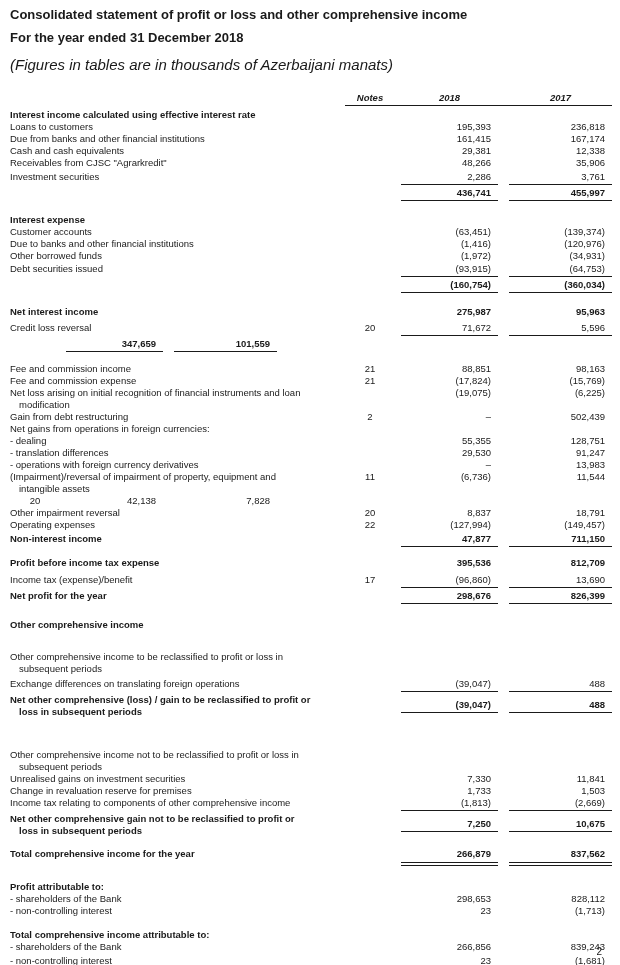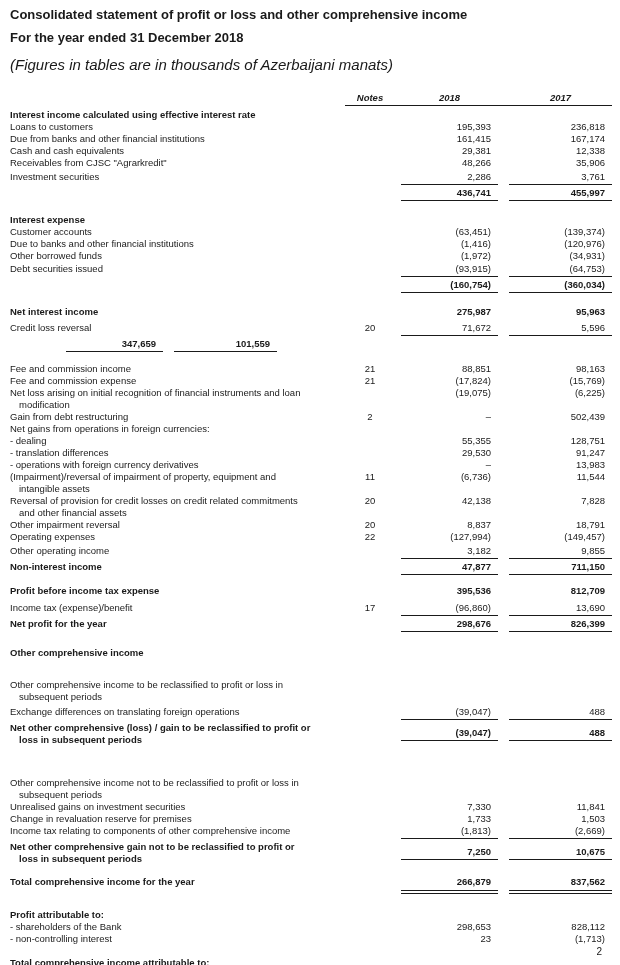--- a/index.html
+++ b/index.html
@@ -252,24 +252,20 @@
         <div class="row">
           <div class="c-label">
             <div>(Impairment)/reversal of impairment of property, equipment and</div>
             <div class="lbl2">intangible assets</div>
           </div>
           <div class="c-notes">11</div>
           <div class="c-v1">(6,736)</div>
           <div class="c-v2">11,544</div>
         </div>
         <div class="row">
-          <div class="c-label">
-            <div>Reversal of provision for credit losses on credit related commitments</div>
-            <div class="lbl2">and other financial assets</div>
-          </div>
           <div class="c-notes">20</div>
           <div class="c-v1">42,138</div>
           <div class="c-v2">7,828</div>
         </div>
         <div class="row">
           <div class="c-label">
             <div>Other impairment reversal</div>
           </div>
           <div class="c-notes">20</div>
           <div class="c-v1">8,837</div>
@@ -278,28 +274,20 @@
         <div class="row">
           <div class="c-label">
             <div>Operating expenses</div>
           </div>
           <div class="c-notes">22</div>
           <div class="c-v1">(127,994)</div>
           <div class="c-v2">(149,457)</div>
         </div>
         <div class="spacer" style="height: 2px;"></div>
         <div class="row mb">
-          <div class="c-label">
-            <div>Other operating income</div>
-          </div>
-          <div class="c-notes"></div>
-          <div class="c-v1 u1">3,182</div>
-          <div class="c-v2 u1">9,855</div>
-        </div>
-        <div class="row mb">
           <div class="c-label bold">
             <div>Non-interest income</div>
           </div>
           <div class="c-notes"></div>
           <div class="c-v1 bold u1">47,877</div>
           <div class="c-v2 bold u1">711,150</div>
         </div>
         <div class="spacer" style="height: 8px;"></div>
         <div class="row">
           <div class="c-label bold">

